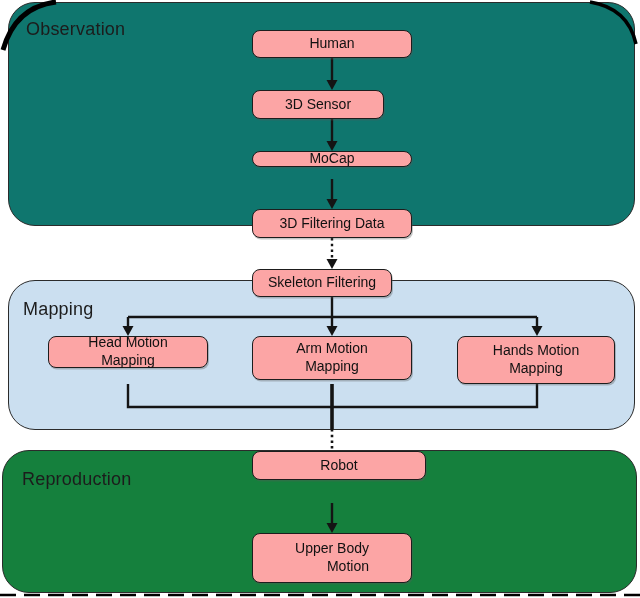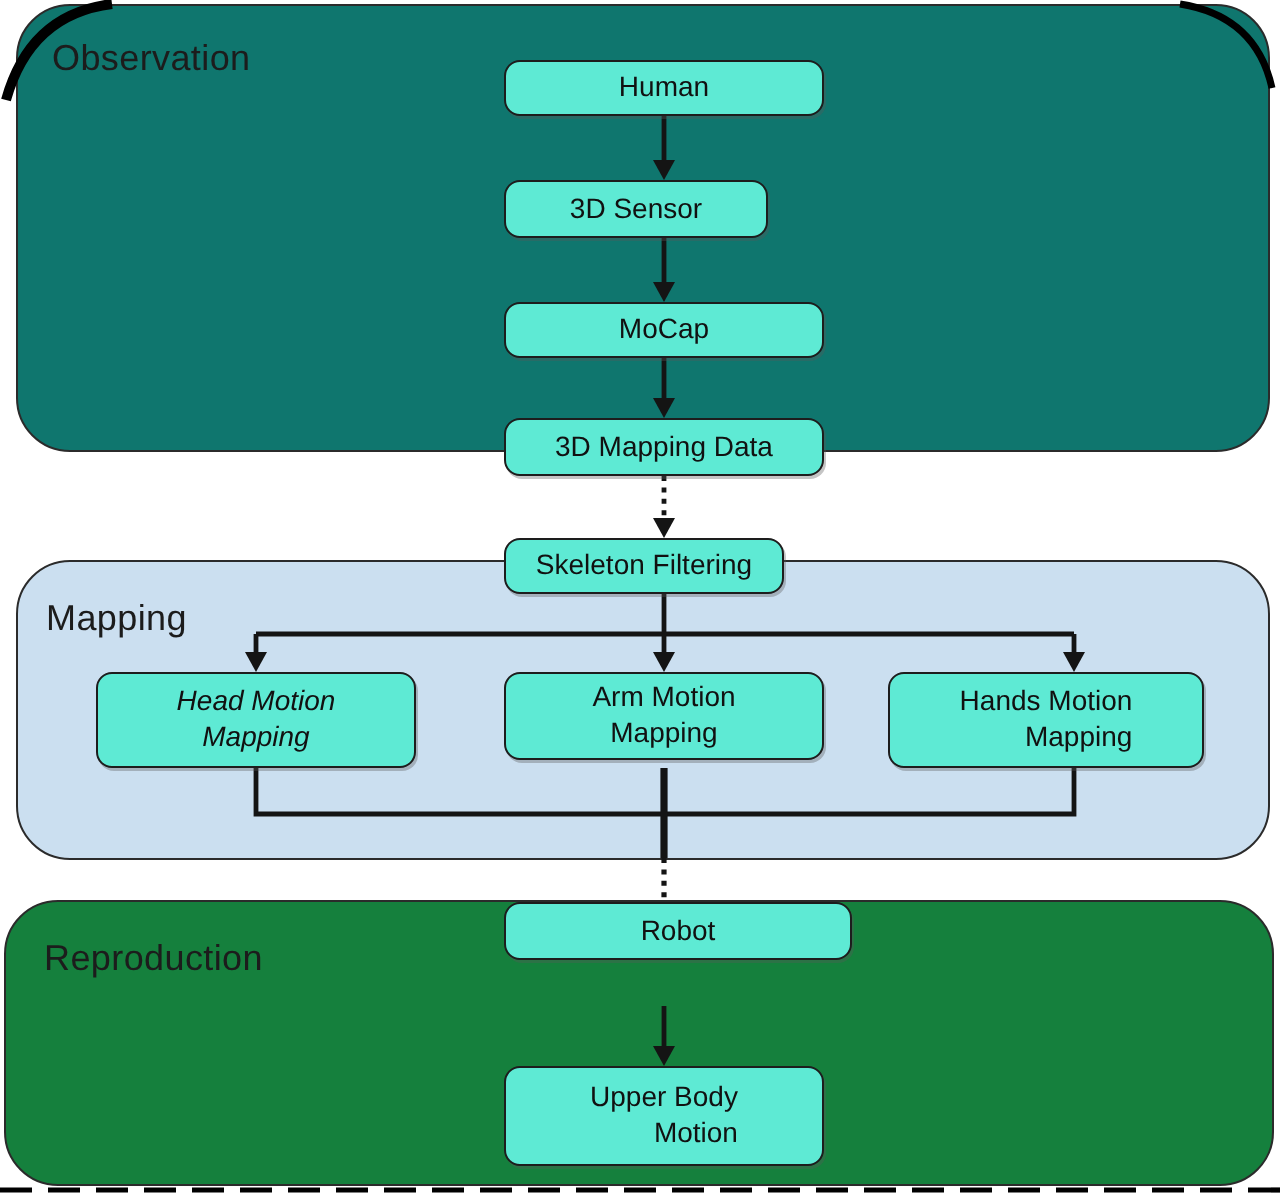--- a/index.html
+++ b/index.html
@@ -19,34 +19,34 @@
     letter-spacing:0.2px;
   }
   #sec-observation .section-title { left:17px; top:16px; }
   #sec-mapping .section-title     { left:14px; top:18px; }
   #sec-reproduction .section-title{ left:19px; top:18px; }
   .connectors {
     position:absolute; left:0; top:0; z-index:5; pointer-events:none;
   }
   .node {
     position:absolute; box-sizing:border-box; z-index:10;
-    background:#5eead4; border:1.8px solid #1d1d1d; border-radius:8px;
+    background:#fca5a5; border:1.8px solid #1d1d1d; border-radius:8px;
     display:flex; align-items:center; justify-content:center;
     text-align:center; font-size:14px; line-height:1.28; color:#111111;
     white-space:pre-line;
     box-shadow:1px 1.5px 0 rgba(90,90,90,0.35);
   }
   #n-human     { left:252px; top:30px;  width:160px; height:28px; }
   #n-sensor    { left:252px; top:90px;  width:132px; height:29px; }
-  #n-mocap     { left:252px; top:151px; width:160px; height:28px; }
+  #n-mocap     { left:252px; top:151px; width:160px; height:16px; }
   #n-skeleton  { left:252px; top:209px; width:160px; height:29px; }
   #n-filtering { left:252px; top:269px; width:140px; height:28px; }
-  #n-head      { left:48px;  top:336px; width:160px; height:48px;font-style:italic; }
+  #n-head      { left:48px;  top:336px; width:160px; height:32px; }
   #n-arm       { left:252px; top:336px; width:160px; height:44px; }
-  #n-hands     { left:444px; top:336px; width:158px; height:48px;text-align:right; }
+  #n-hands     { left:457px; top:336px; width:158px; height:48px; }
   #n-robot     { left:252px; top:451px; width:174px; height:29px; }
   #n-upper     { left:252px; top:533px; width:160px; height:50px;text-align:right; }
 </style>
 </head>
 <body>
 
 <div class="canvas">
 
   <div class="section" id="sec-observation" style="background: #0f766e;">
     <div class="section-title">Observation</div>
@@ -96,21 +96,21 @@
     </g>
 
     <path d="M 56 2 Q 15 7 3 50" stroke="#000000" stroke-width="5" fill="none"></path>
     <path d="M 590 2 Q 628 8 636 44" stroke="#000000" stroke-width="3.5" fill="none"></path>
     <line x1="0" y1="595" x2="640" y2="595" stroke="#000000" stroke-width="2.6" stroke-dasharray="16 8"></line>
   </svg>
 
   <div class="node" id="n-human">Human</div>
   <div class="node" id="n-sensor">3D Sensor</div>
   <div class="node" id="n-mocap">MoCap</div>
-  <div class="node" id="n-skeleton">3D Mapping Data</div>
+  <div class="node" id="n-skeleton">3D Filtering Data</div>
   <div class="node" id="n-filtering">Skeleton Filtering</div>
   <div class="node" id="n-head">Head Motion
 Mapping</div>
   <div class="node" id="n-arm">Arm Motion
 Mapping</div>
   <div class="node" id="n-hands">Hands Motion
 Mapping</div>
   <div class="node" id="n-robot">Robot</div>
   <div class="node" id="n-upper">Upper Body
 Motion</div>

